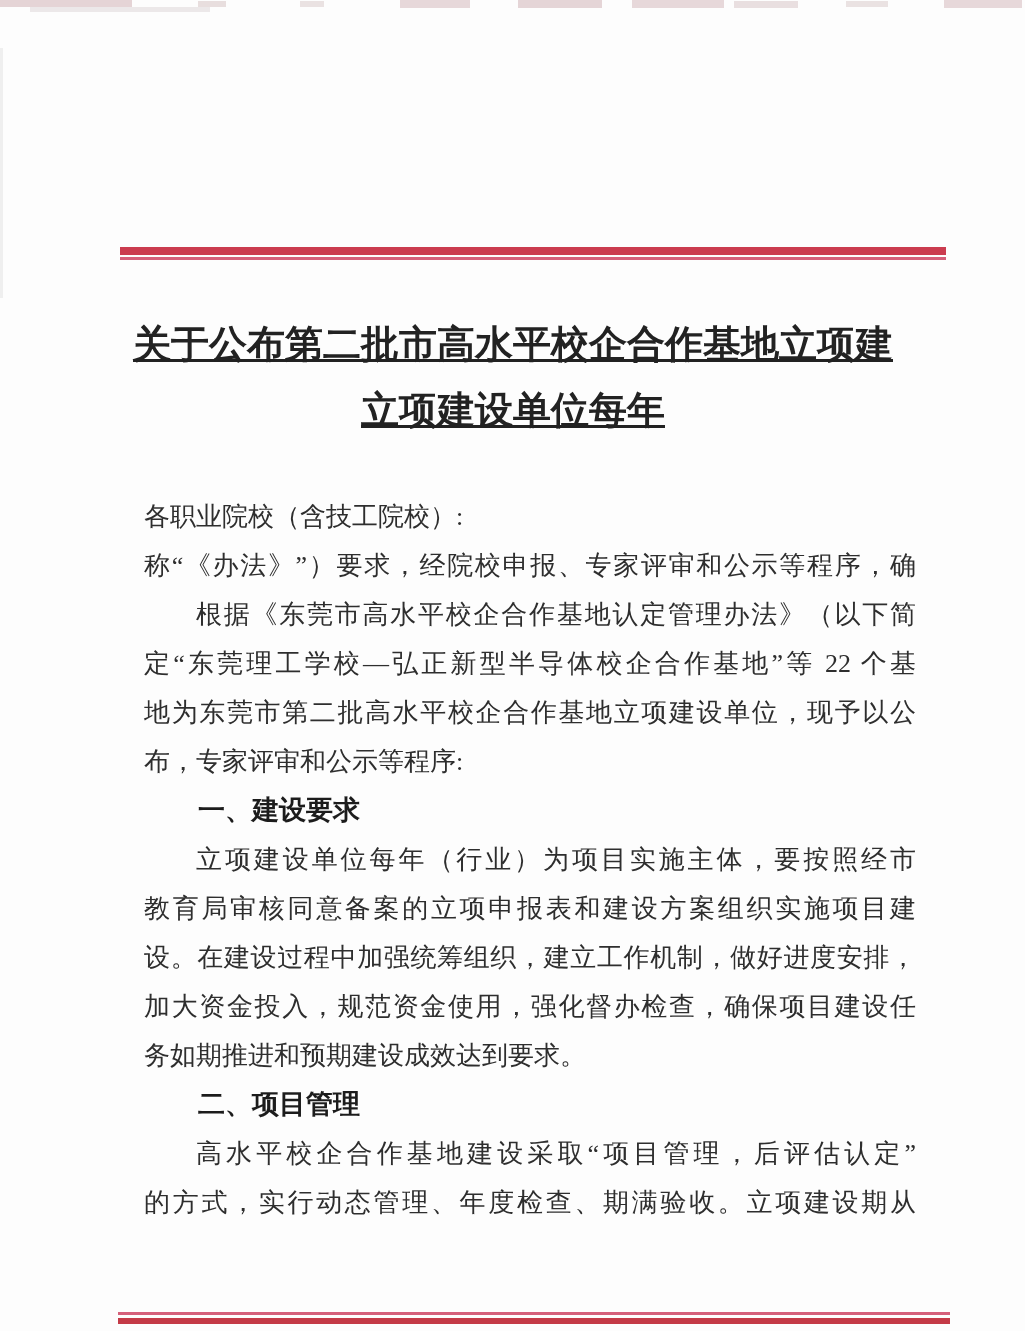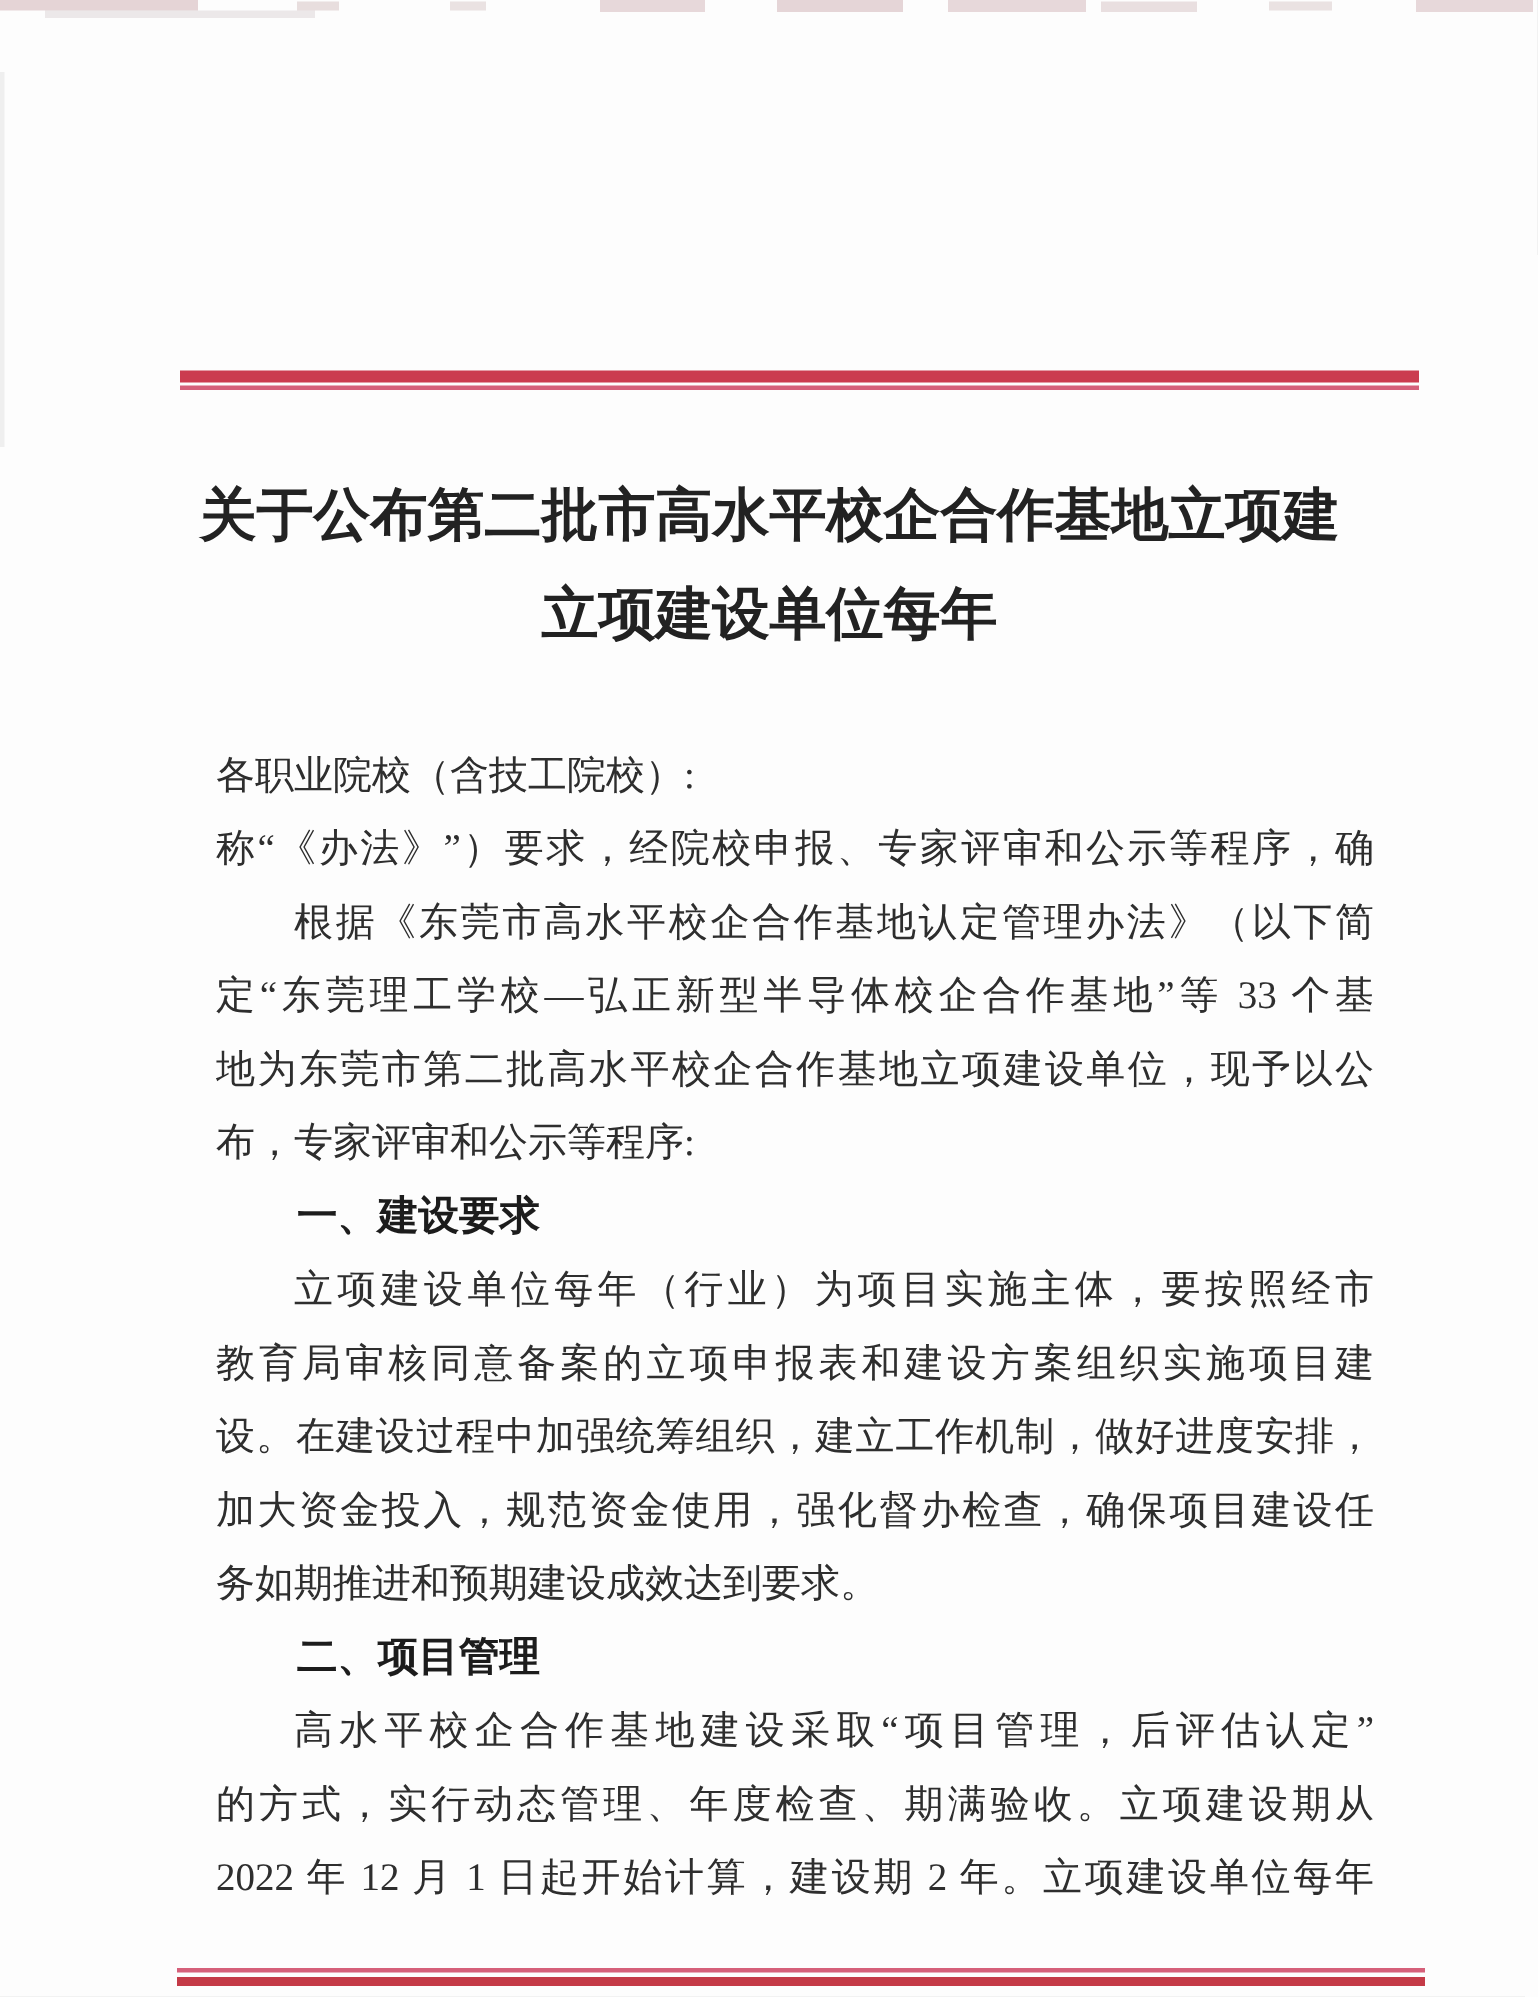--- a/index.html
+++ b/index.html
@@ -27,20 +27,21 @@
   
   .rule-bot-thin {position:absolute;left:118px;top:1312px;width:832px;height:3px;background:#d5607a;}
   .rule-bot-thick{position:absolute;left:118px;top:1318px;width:832px;height:6px;background:#c43a47;}
   
   .doc-title{
     position:absolute;left:118px;top:311px;width:790px;
     text-align:center;
     font-size:38px;line-height:66px;
     font-weight:700;color:#222;
     font-family:"Liberation Serif","DejaVu Serif",serif;
+    text-decoration:underline;
   }
   
   .body-block{
     position:absolute;left:144px;top:492px;width:772px;
     color:#2e2e2e;
     font-size:26px;
     font-family:"Liberation Serif","DejaVu Serif",serif;
   }
   .bl{height:49px;line-height:49px;white-space:nowrap;}
   .bl.jst{white-space:normal;text-align:justify;text-align-last:justify;}
@@ -75,31 +76,30 @@
 
   <div class="doc-title">
     <div>关于公布第二批市高水平校企合作基地立项建</div>
     <div>立项建设单位每年</div>
   </div>
 
   <div class="body-block">
     <div class="bl">各职业院校（含技工院校）:</div>
     <div class="bl jst">称“《办法》”）要求，经院校申报、专家评审和公示等程序，确</div>
     <div class="bl jst ind">根据《东莞市高水平校企合作基地认定管理办法》（以下简</div>
-    <div class="bl jst">定“东莞理工学校—弘正新型半导体校企合作基地”等 33 个基</div>
+    <div class="bl jst">定“东莞理工学校—弘正新型半导体校企合作基地”等 22 个基</div>
     <div class="bl jst">地为东莞市第二批高水平校企合作基地立项建设单位，现予以公</div>
     <div class="bl">布，专家评审和公示等程序:</div>
     <div class="bl head">一、建设要求</div>
     <div class="bl jst ind">立项建设单位每年（行业）为项目实施主体，要按照经市</div>
     <div class="bl jst">教育局审核同意备案的立项申报表和建设方案组织实施项目建</div>
     <div class="bl jst">设。在建设过程中加强统筹组织，建立工作机制，做好进度安排，</div>
     <div class="bl jst">加大资金投入，规范资金使用，强化督办检查，确保项目建设任</div>
     <div class="bl">务如期推进和预期建设成效达到要求。</div>
     <div class="bl head">二、项目管理</div>
     <div class="bl jst ind">高水平校企合作基地建设采取“项目管理，后评估认定”</div>
     <div class="bl jst">的方式，实行动态管理、年度检查、期满验收。立项建设期从</div>
-    <div class="bl jst">2022 年 12 月 1 日起开始计算，建设期 2 年。立项建设单位每年</div>
   </div>
 
   <div class="rule-bot-thin"></div>
   <div class="rule-bot-thick"></div>
 
 </div>
 
 </body></html>

